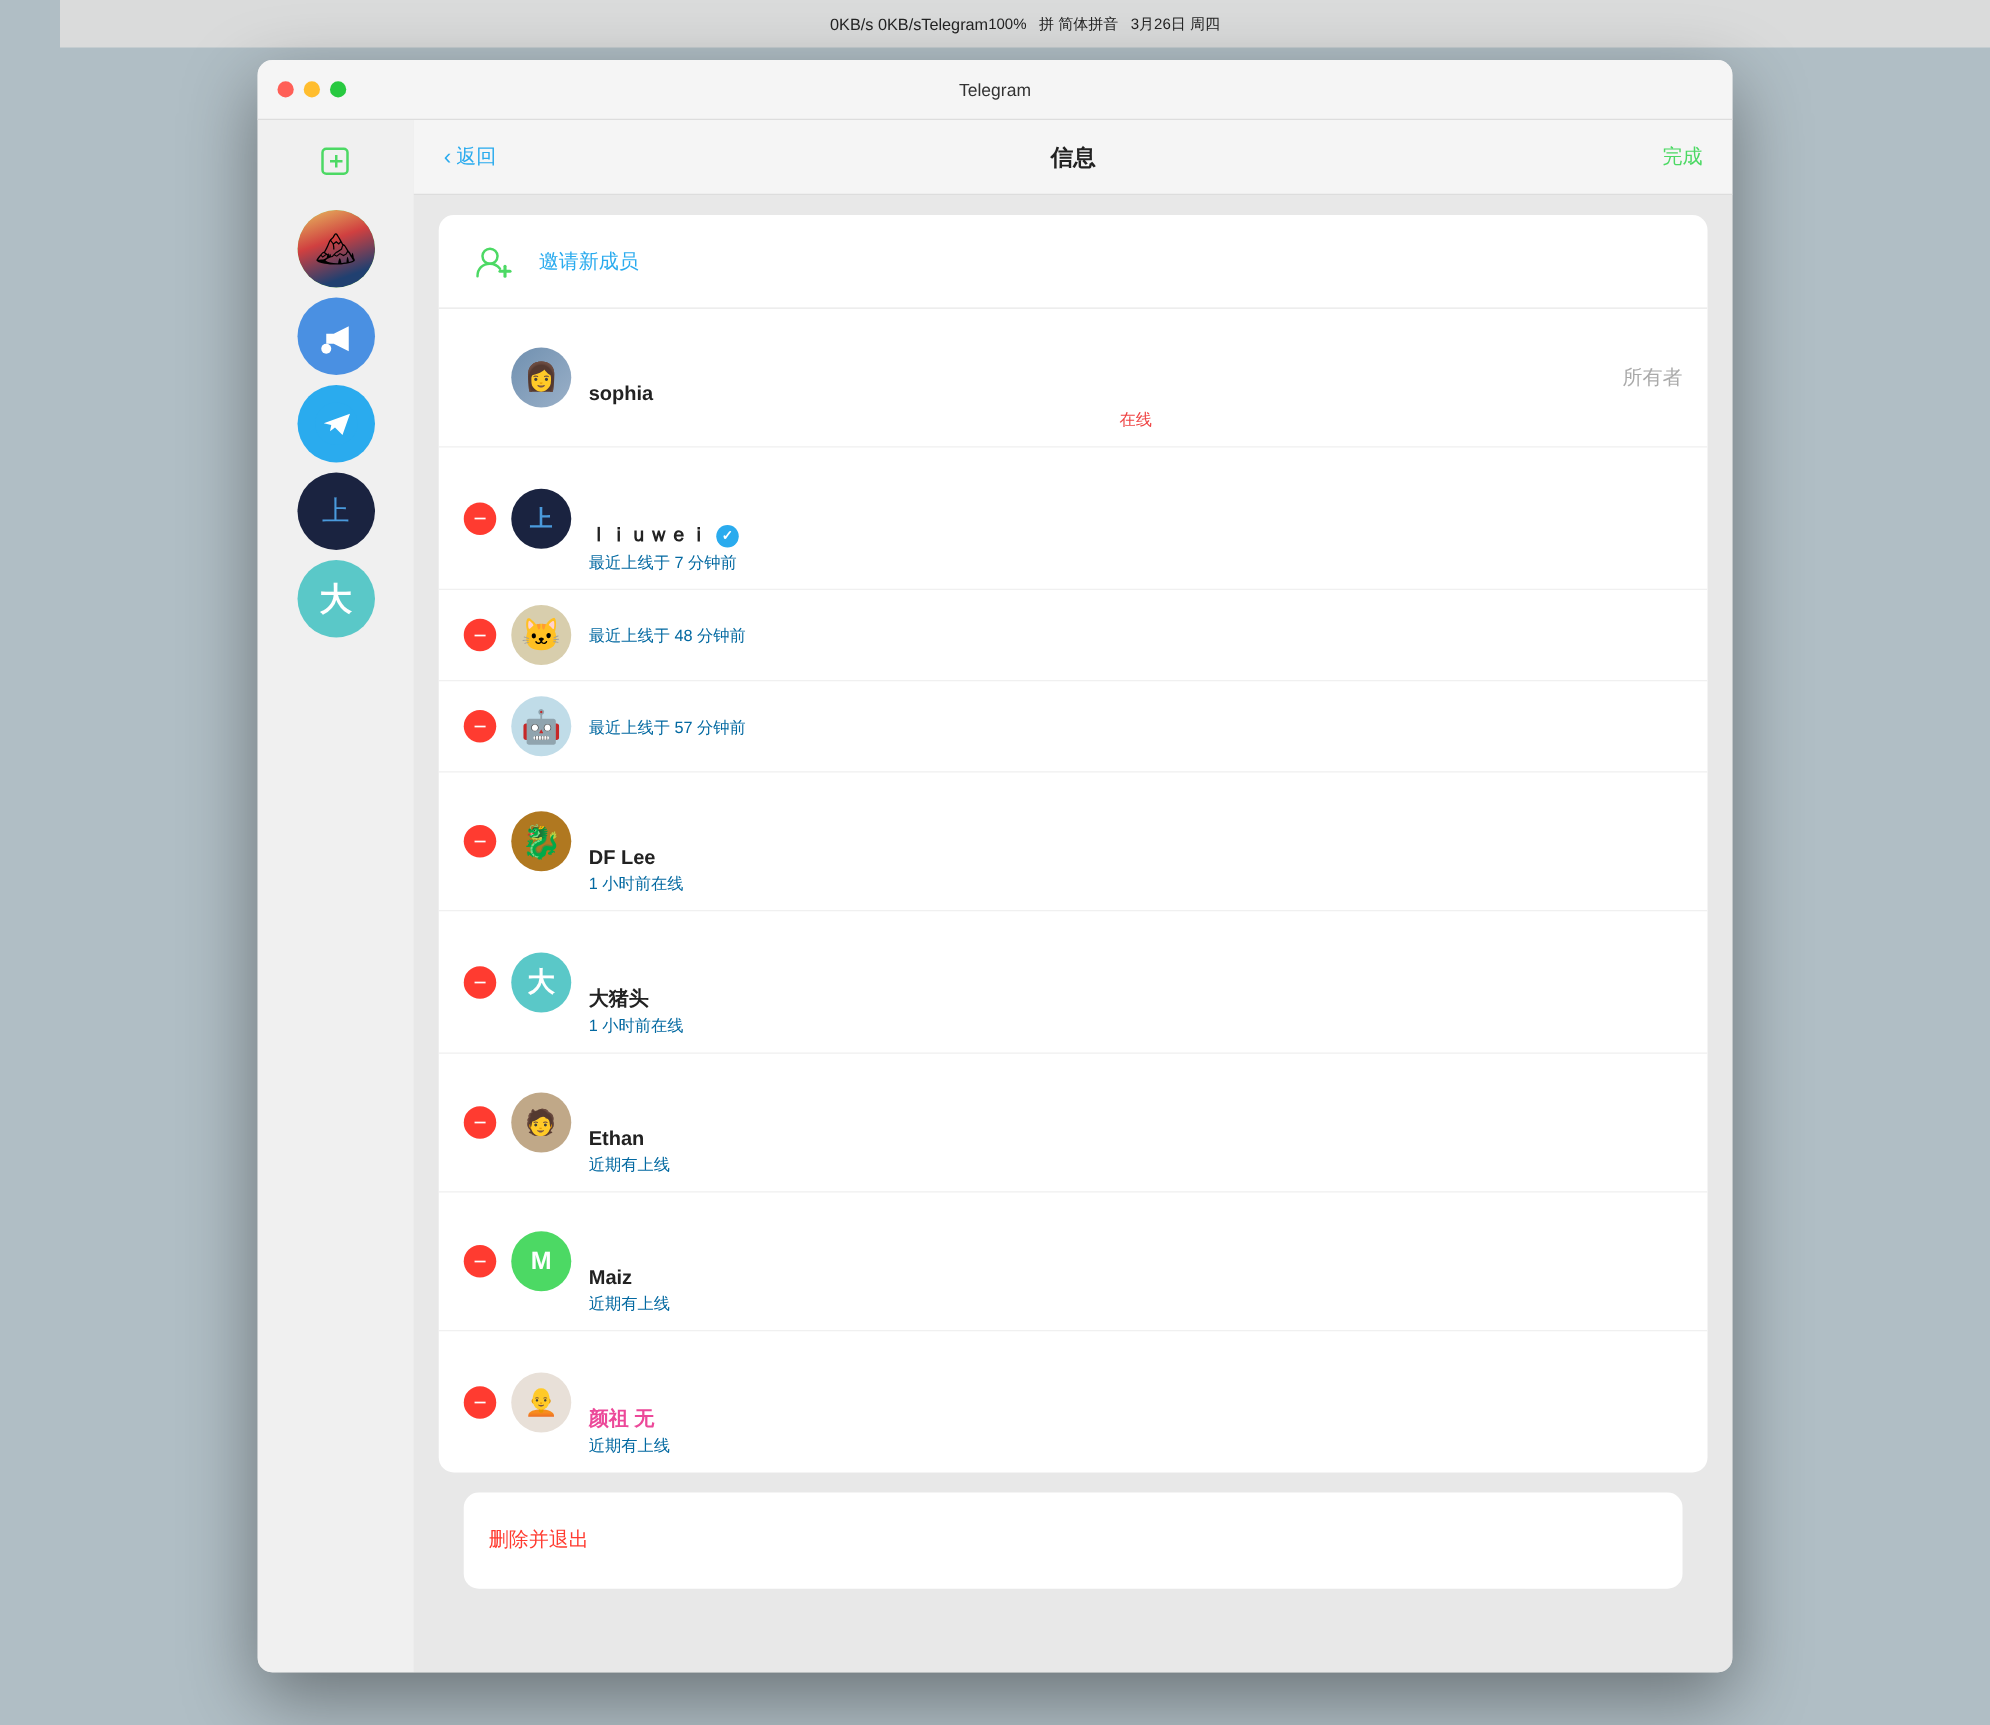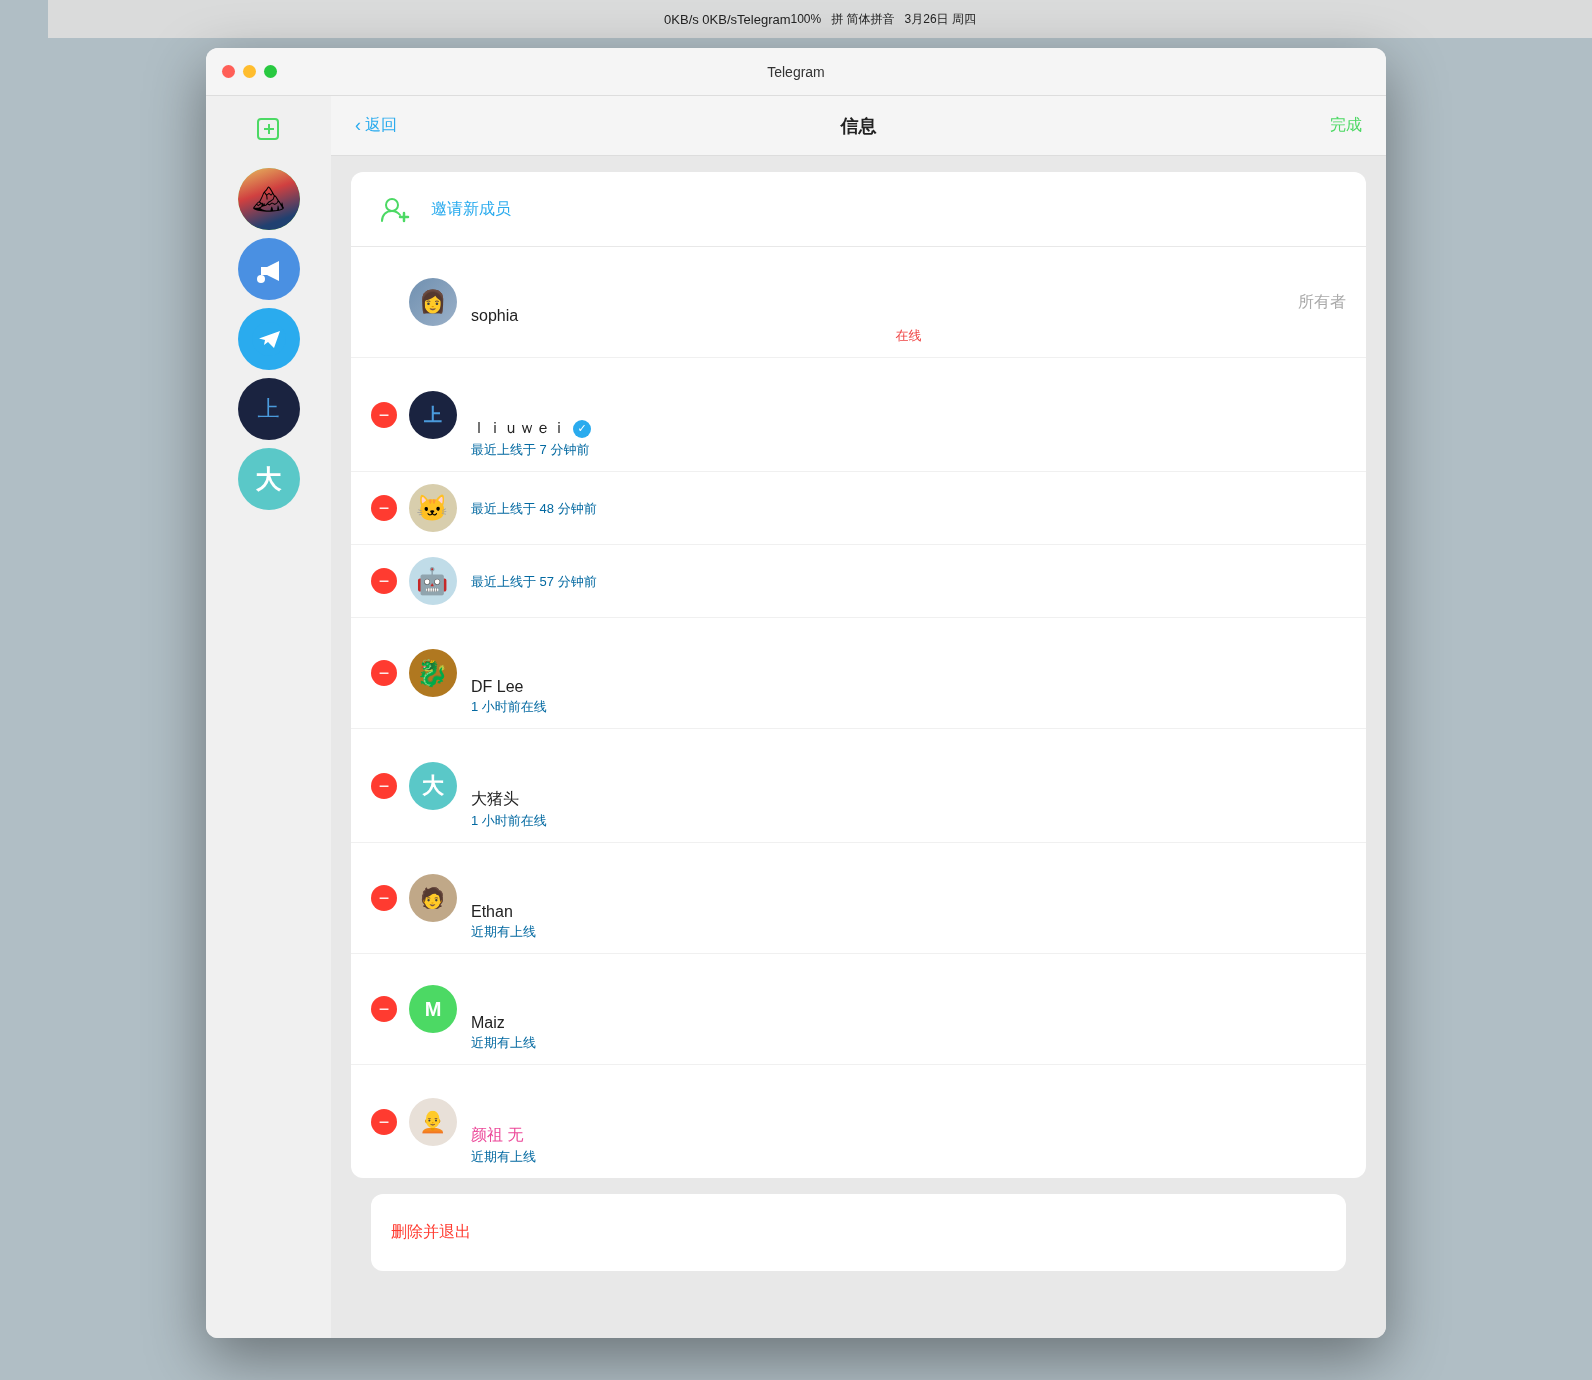--- a/index.html
+++ b/index.html
@@ -193,21 +193,21 @@
       display: flex; align-items: center; justify-content: center;
       font-size: 20px;
       font-weight: 600;
       color: white;
       flex-shrink: 0;
       overflow: hidden;
     }
 
     .member-info { flex: 1; }
     .member-name {
-      font-size: 16px; font-weight: 400; color: #222;
+      font-size: 16px; font-weight: 700; color: #222;
       display: flex; align-items: center; gap: 6px; margin-top: 48px;
     }
     .member-status { font-size: 13px; color: #0369a1; margin-top: 2px; }
     .member-status.online { color: #ef4444; text-align: center; }
 
     .member-role {
       font-size: 16px; color: #aaa;
       position: absolute; right: 20px;
     }
 

